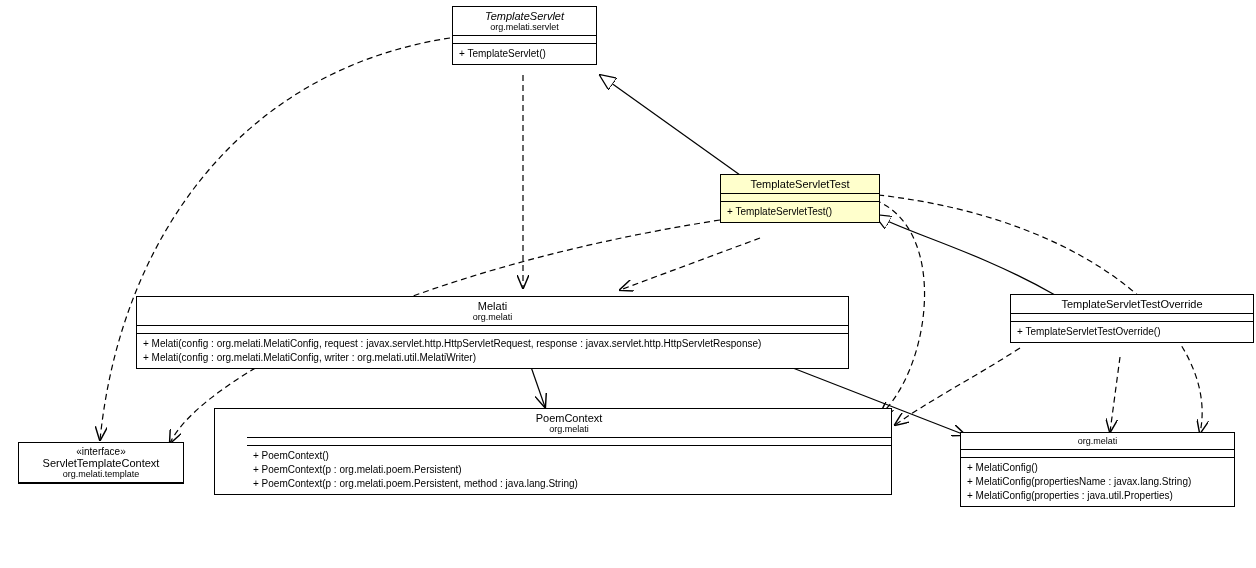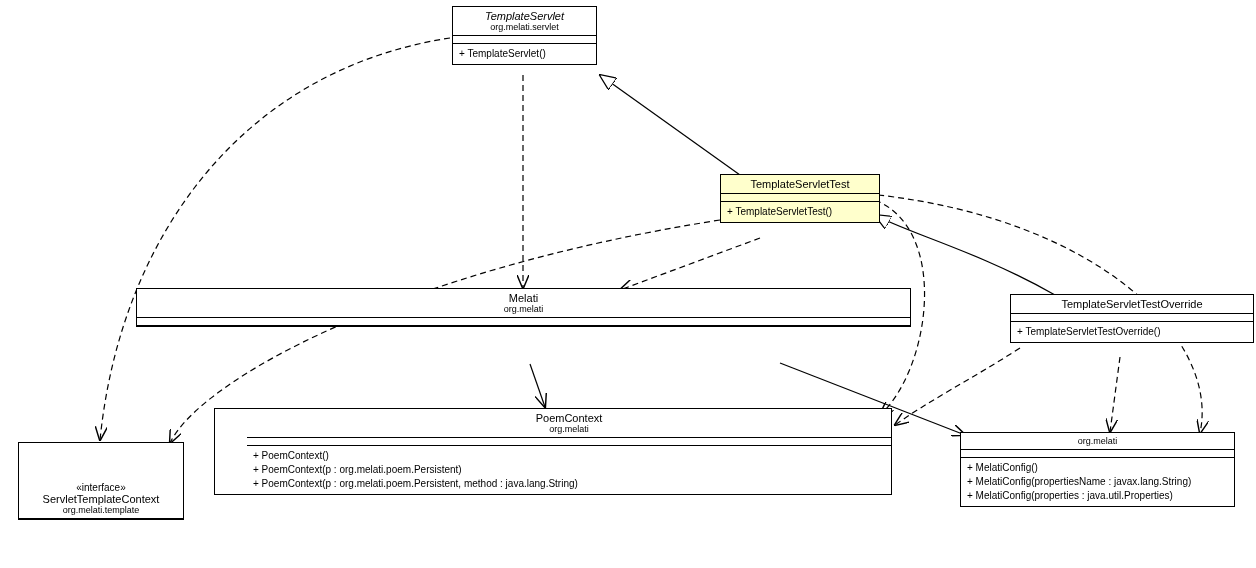--- a/index.html
+++ b/index.html
@@ -5,21 +5,21 @@
   * { box-sizing: border-box; margin: 0; padding: 0; }
   body { font-family: Arial, sans-serif; background: #fff; width: 1256px; height: 568px; position: relative; overflow: hidden; }
   .canvas { position: relative; width: 1256px; height: 568px; }
   svg.connectors { position: absolute; top: 0; left: 0; width: 1256px; height: 568px; z-index: 1; }
   .uml-class { position: absolute; border: 1px solid #000; background: #fff; z-index: 2; }
   .uml-class.highlight { background: #ffffcc; }
   .uml-header { border-bottom: 1px solid #000; text-align: center; padding: 3px 6px; }
   .uml-title { font-size: 11px; font-weight: normal; }
   .uml-title.italic { font-style: italic; }
   .uml-pkg { font-size: 9px; color: #000; }
-  .uml-stereo { font-size: 10px; margin-top: 36px; }
+  .uml-stereo { font-size: 10px; }
   .uml-attrs { border-bottom: 1px solid #000; min-height: 8px; }
   .uml-ops { padding: 3px 6px; font-size: 10px; line-height: 1.4; }
   .uml-ops div { white-space: nowrap; }
 </style>
 </head>
 <body>
 <div class="canvas">
 
 <svg class="connectors" width="1256" height="568">
   <defs>
@@ -80,26 +80,30 @@
 <div class="uml-class" style="left:1010px; top:294px; width:244px;">
   <div class="uml-header">
     <div class="uml-title">TemplateServletTestOverride</div>
   </div>
   <div class="uml-attrs"></div>
   <div class="uml-ops">
     <div>+ TemplateServletTestOverride()</div>
   </div>
 </div>
 
-<div class="uml-class" style="left:136px; top:288px; width:775px;">
+<div class="uml-class" style="left:136px; top:296px; width:713px;">
   <div class="uml-header">
     <div class="uml-title">Melati</div>
     <div class="uml-pkg">org.melati</div>
   </div>
   <div class="uml-attrs"></div>
+  <div class="uml-ops">
+    <div>+ Melati(config : org.melati.MelatiConfig, request : javax.servlet.http.HttpServletRequest, response : javax.servlet.http.HttpServletResponse)</div>
+    <div>+ Melati(config : org.melati.MelatiConfig, writer : org.melati.util.MelatiWriter)</div>
+  </div>
 </div>
 
 <div class="uml-class" style="left:18px; top:442px; width:166px;">
   <div class="uml-header">
     <div class="uml-stereo">«interface»</div>
     <div class="uml-title">ServletTemplateContext</div>
     <div class="uml-pkg">org.melati.template</div>
   </div>
 </div>
 

